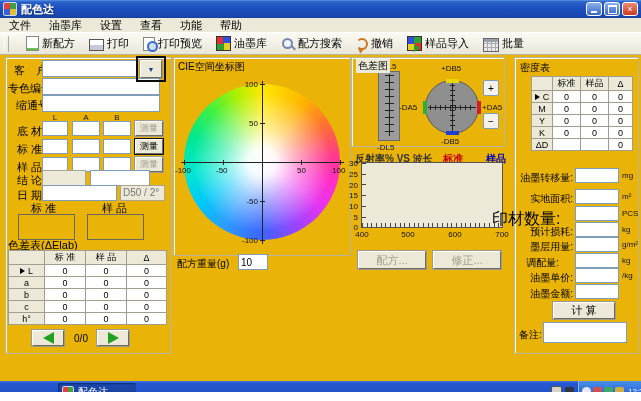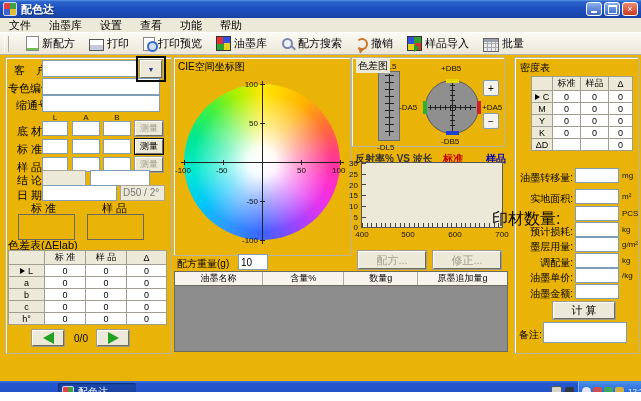--- a/index.html
+++ b/index.html
@@ -408,46 +408,38 @@
   <span class="ticklbl" style="left:622px;top:209px;">PCS</span>
 
   <span class="lbl" style="left:505px;top:225px;width:68px;text-align:right;font-size:10px;">预计损耗:</span>
   <input class="input" style="left: 575px; top: 222px; width: 44px; height: 15px;">
   <span class="ticklbl" style="left:622px;top:225px;">kg</span>
 
   <span class="lbl" style="left:505px;top:240px;width:68px;text-align:right;font-size:10px;">墨层用量:</span>
   <input class="input" style="left: 575px; top: 237px; width: 44px; height: 15px;">
   <span class="ticklbl" style="left:622px;top:240px;">g/m²</span>
 
-  <span class="lbl" style="left:505px;top:256px;width:68px;text-align:right;font-size:10px;">调配量:</span>
+  <span class="lbl" style="left:491px;top:256px;width:68px;text-align:right;font-size:10px;">调配量:</span>
   <input class="input" style="left: 575px; top: 253px; width: 44px; height: 15px;">
   <span class="ticklbl" style="left:622px;top:256px;">kg</span>
 
   <span class="lbl" style="left:505px;top:271px;width:68px;text-align:right;font-size:10px;">油墨单价:</span>
   <input class="input" style="left: 575px; top: 268px; width: 44px; height: 15px;">
   <span class="ticklbl" style="left:622px;top:271px;">/kg</span>
 
   <span class="lbl" style="left:505px;top:287px;width:68px;text-align:right;font-size:10px;">油墨金额:</span>
   <input class="input" style="left: 575px; top: 284px; width: 44px; height: 15px;">
 
   <span class="btn" style="left:553px;top:302px;width:62px;height:17px;font-size:11px;">计  算</span>
 
   <span class="lbl" style="left:177px;top:257px;font-size:10px;">配方重量(g)</span>
   <input class="input" style="left: 238px; top: 254px; width: 30px; height: 16px;" value="10">
   <span class="btn disabled" style="left:358px;top:251px;width:68px;height:18px;font-size:11px;">配方...</span>
   <span class="btn disabled" style="left:433px;top:251px;width:68px;height:18px;font-size:11px;">修正...</span>
 
-  <div class="ftab">
-    <div class="hrow">
-      <span class="hcell" style="width:88px;">油墨名称</span>
-      <span class="hcell" style="width:81px;">含量%</span>
-      <span class="hcell" style="width:73px;">数量g</span>
-      <span class="hcell" style="width:90px;border-right:none;">原墨追加量g</span>
-    </div>
-  </div>
 
   <span class="lbl" style="left:519px;top:328px;font-size:10px;">备注:</span>
   <input class="input" style="left: 543px; top: 322px; width: 84px; height: 21px;">
 
   <div class="taskbar">
     <span class="taskitem">
       <span class="appicon" style="width:10px;height:10px;"></span>
       <span>配色达</span>
     </span>
     <span class="trayout">

